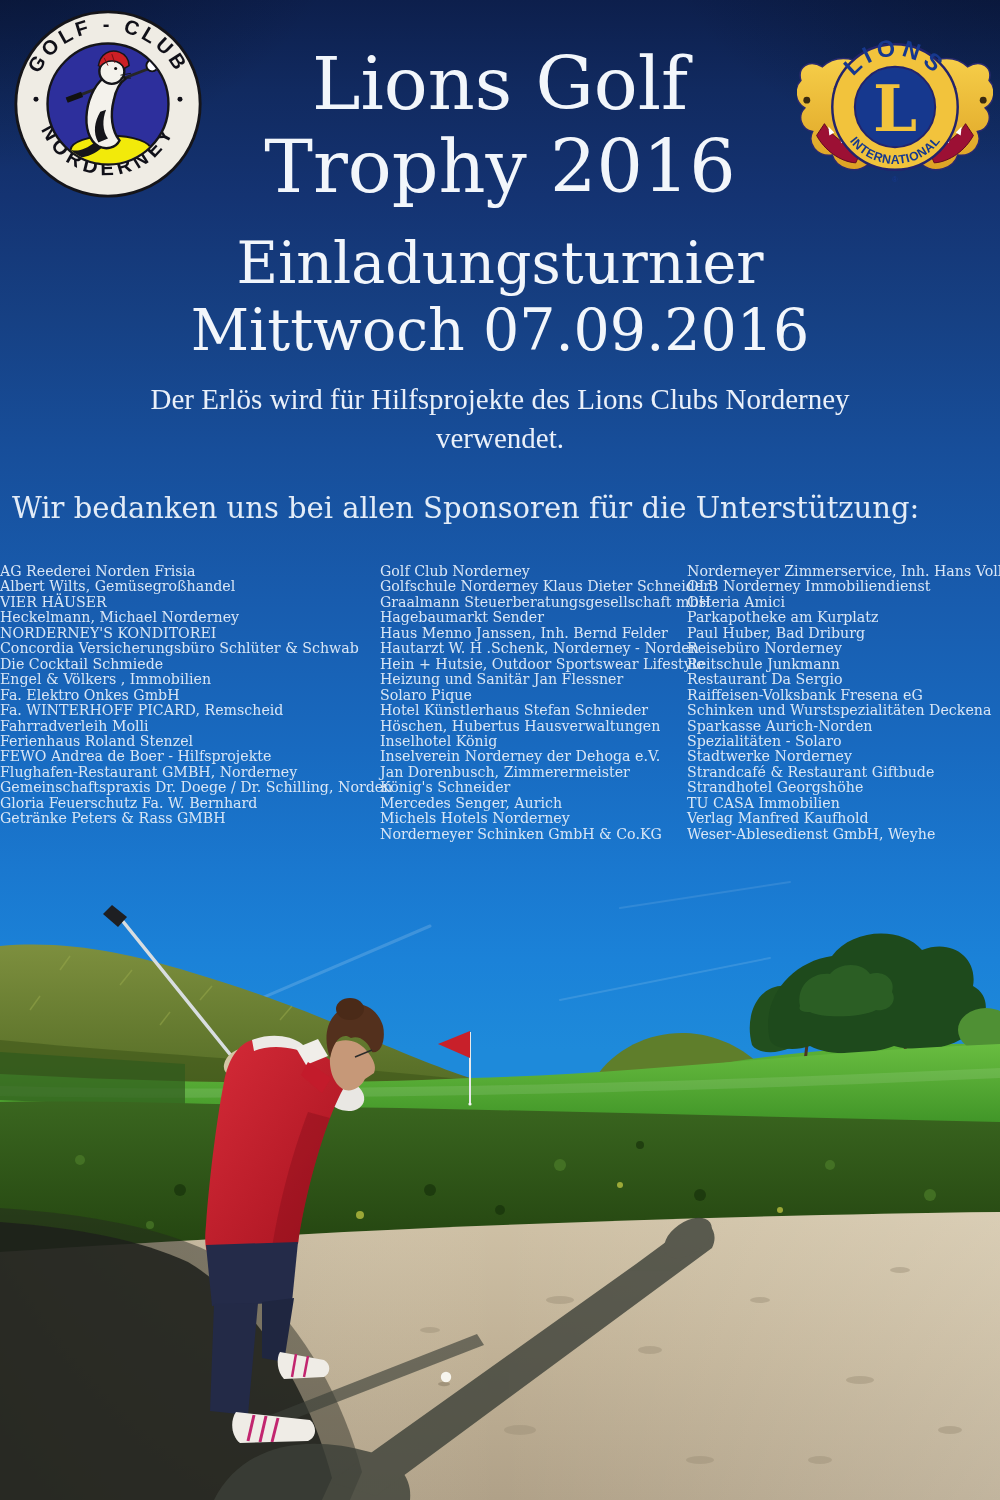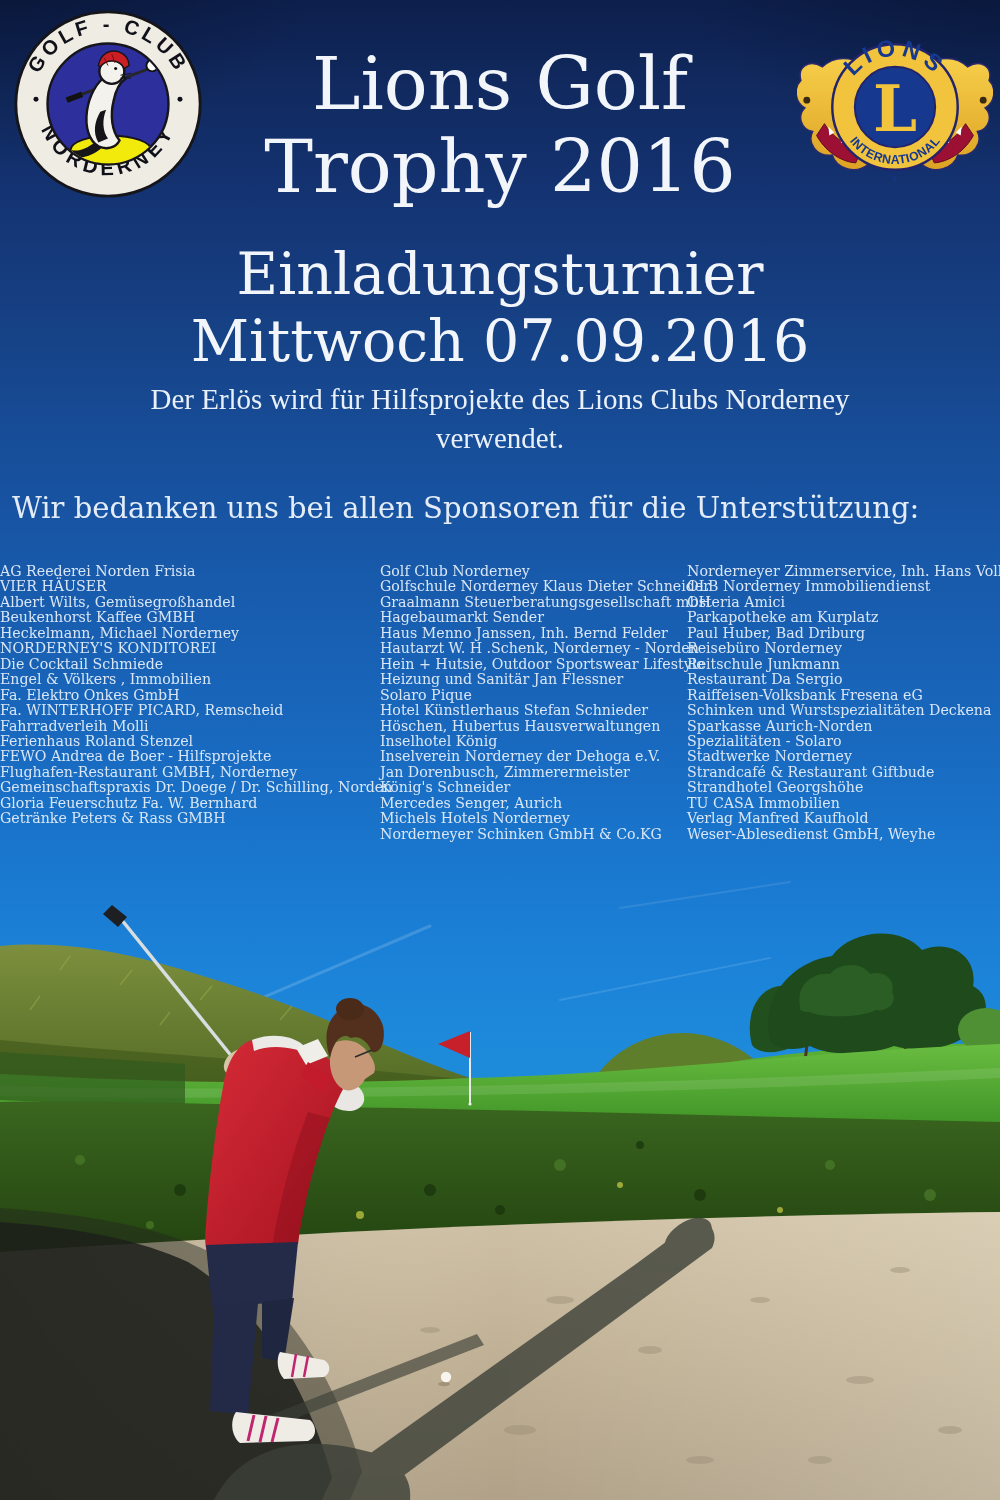--- a/index.html
+++ b/index.html
@@ -13,21 +13,21 @@
   .vignette{position:absolute;inset:0;pointer-events:none;
     background:
       radial-gradient(ellipse 620px 420px at -4% -6%, rgba(4,10,28,.55), transparent 62%),
       radial-gradient(ellipse 620px 420px at 104% -6%, rgba(4,10,28,.5), transparent 62%);}
   .scene{position:absolute;left:0;top:880px;width:1000px;height:620px;}
   .logo{position:absolute;}
   .logo-left{left:12px;top:8px;width:192px;height:192px;}
   .logo-right{left:797px;top:12px;width:196px;height:190px;}
   .txt{position:absolute;left:0;width:1000px;text-align:center;color:#f2f6fb;}
   .title{top:42px;font-size:73px;line-height:83px;}
-  .subtitle{top:241px;font-size:57px;line-height:67px;}
+  .subtitle{top:230px;font-size:57px;line-height:67px;}
   .bodytext{top:380px;font-size:29px;line-height:39px;color:#eaf0f9;font-family:Liberation Serif, serif;}
   .thanks{position:absolute;left:12px;top:491px;font-size:29px;color:#e3ecf7;}
   .sponsor-col{position:absolute;top:564px;font-size:14.2px;line-height:15.45px;
     color:#d9e6f5;white-space:nowrap;}
   .col1{left:0;} .col2{left:380px;} .col3{left:687px;}
   .sponsor-line{margin:0;}
 </style>
 </head>
 <body>
 
@@ -272,25 +272,25 @@
     <div>Mittwoch 07.09.2016</div>
   </div>
   <div class="txt bodytext">
     <div>Der Erlös wird für Hilfsprojekte des Lions Clubs Norderney</div>
     <div>verwendet.</div>
   </div>
   <div class="thanks">Wir bedanken uns bei allen Sponsoren für die Unterstützung:</div>
 
   <div class="sponsor-col col1">
       <div class="sponsor-line">AG Reederei Norden Frisia</div>
+      <div class="sponsor-line">Albert Wilts, Gemüsegroßhandel</div>
       <div class="sponsor-line">VIER HÄUSER</div>
-      <div class="sponsor-line">Albert Wilts, Gemüsegroßhandel</div>
-      <div class="sponsor-line">Beukenhorst Kaffee GMBH</div>
       <div class="sponsor-line">Heckelmann, Michael Norderney</div>
       <div class="sponsor-line">NORDERNEY'S KONDITOREI</div>
+      <div class="sponsor-line">Concordia Versicherungsbüro Schlüter &amp; Schwab</div>
       <div class="sponsor-line">Die Cocktail Schmiede</div>
       <div class="sponsor-line">Engel &amp; Völkers , Immobilien</div>
       <div class="sponsor-line">Fa. Elektro Onkes GmbH</div>
       <div class="sponsor-line">Fa. WINTERHOFF PICARD, Remscheid</div>
       <div class="sponsor-line">Fahrradverleih Molli</div>
       <div class="sponsor-line">Ferienhaus Roland Stenzel</div>
       <div class="sponsor-line">FEWO Andrea de Boer - Hilfsprojekte</div>
       <div class="sponsor-line">Flughafen-Restaurant GMBH, Norderney</div>
       <div class="sponsor-line">Gemeinschaftspraxis Dr. Doege / Dr. Schilling, Norden</div>
       <div class="sponsor-line">Gloria Feuerschutz Fa. W. Bernhard</div>

